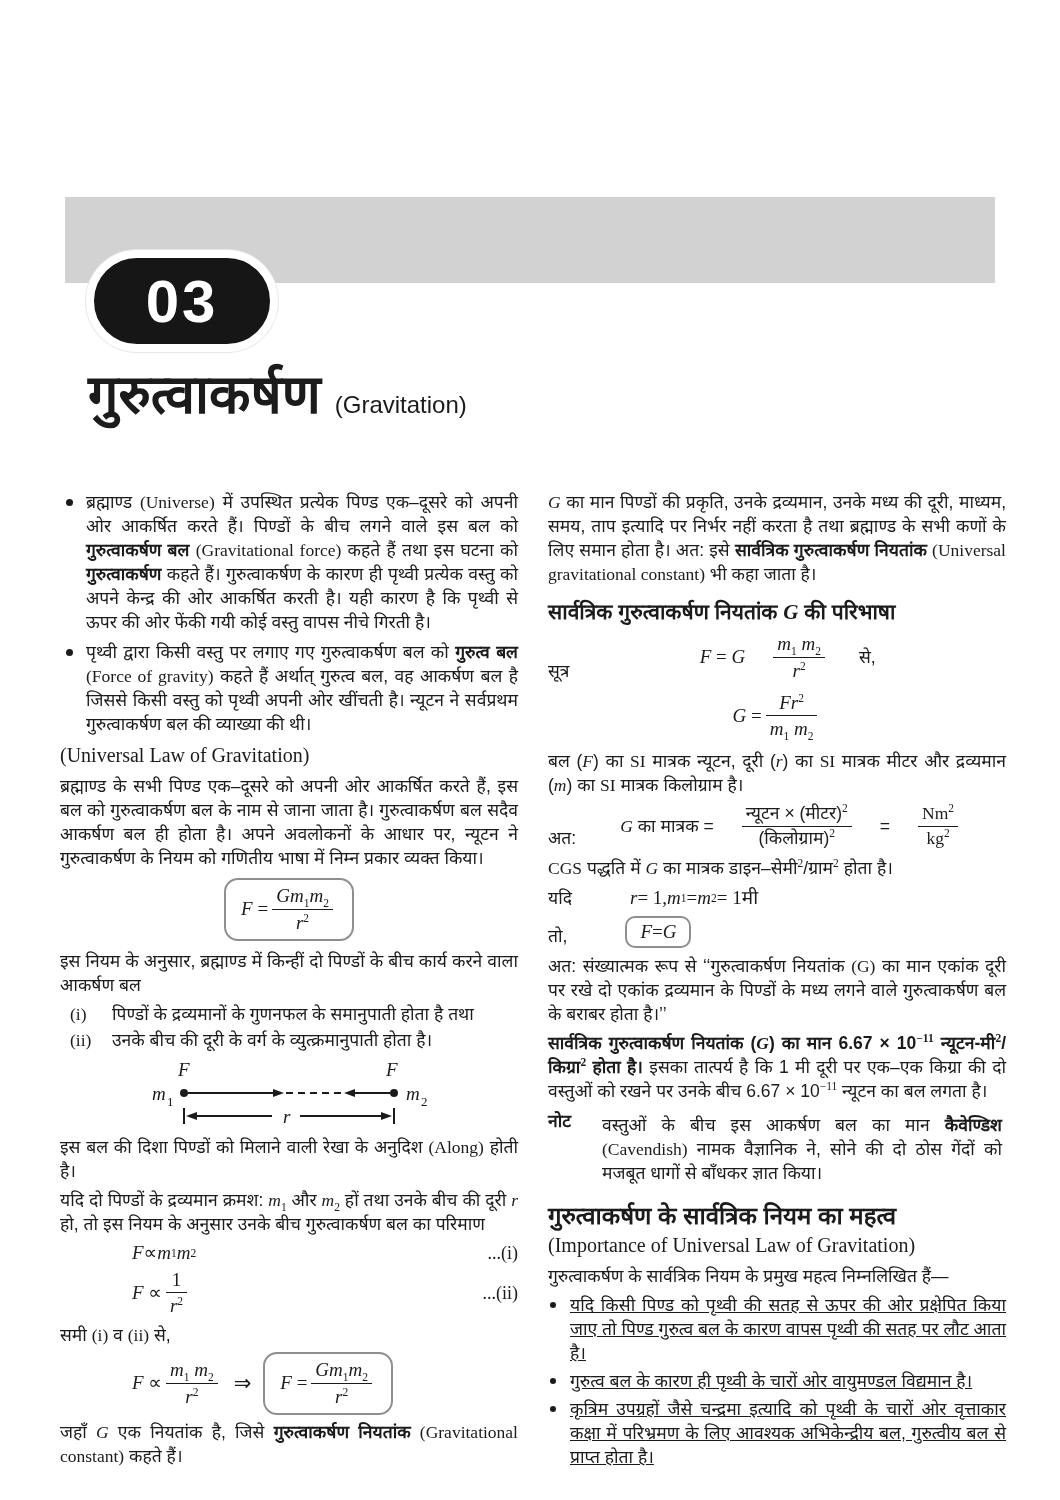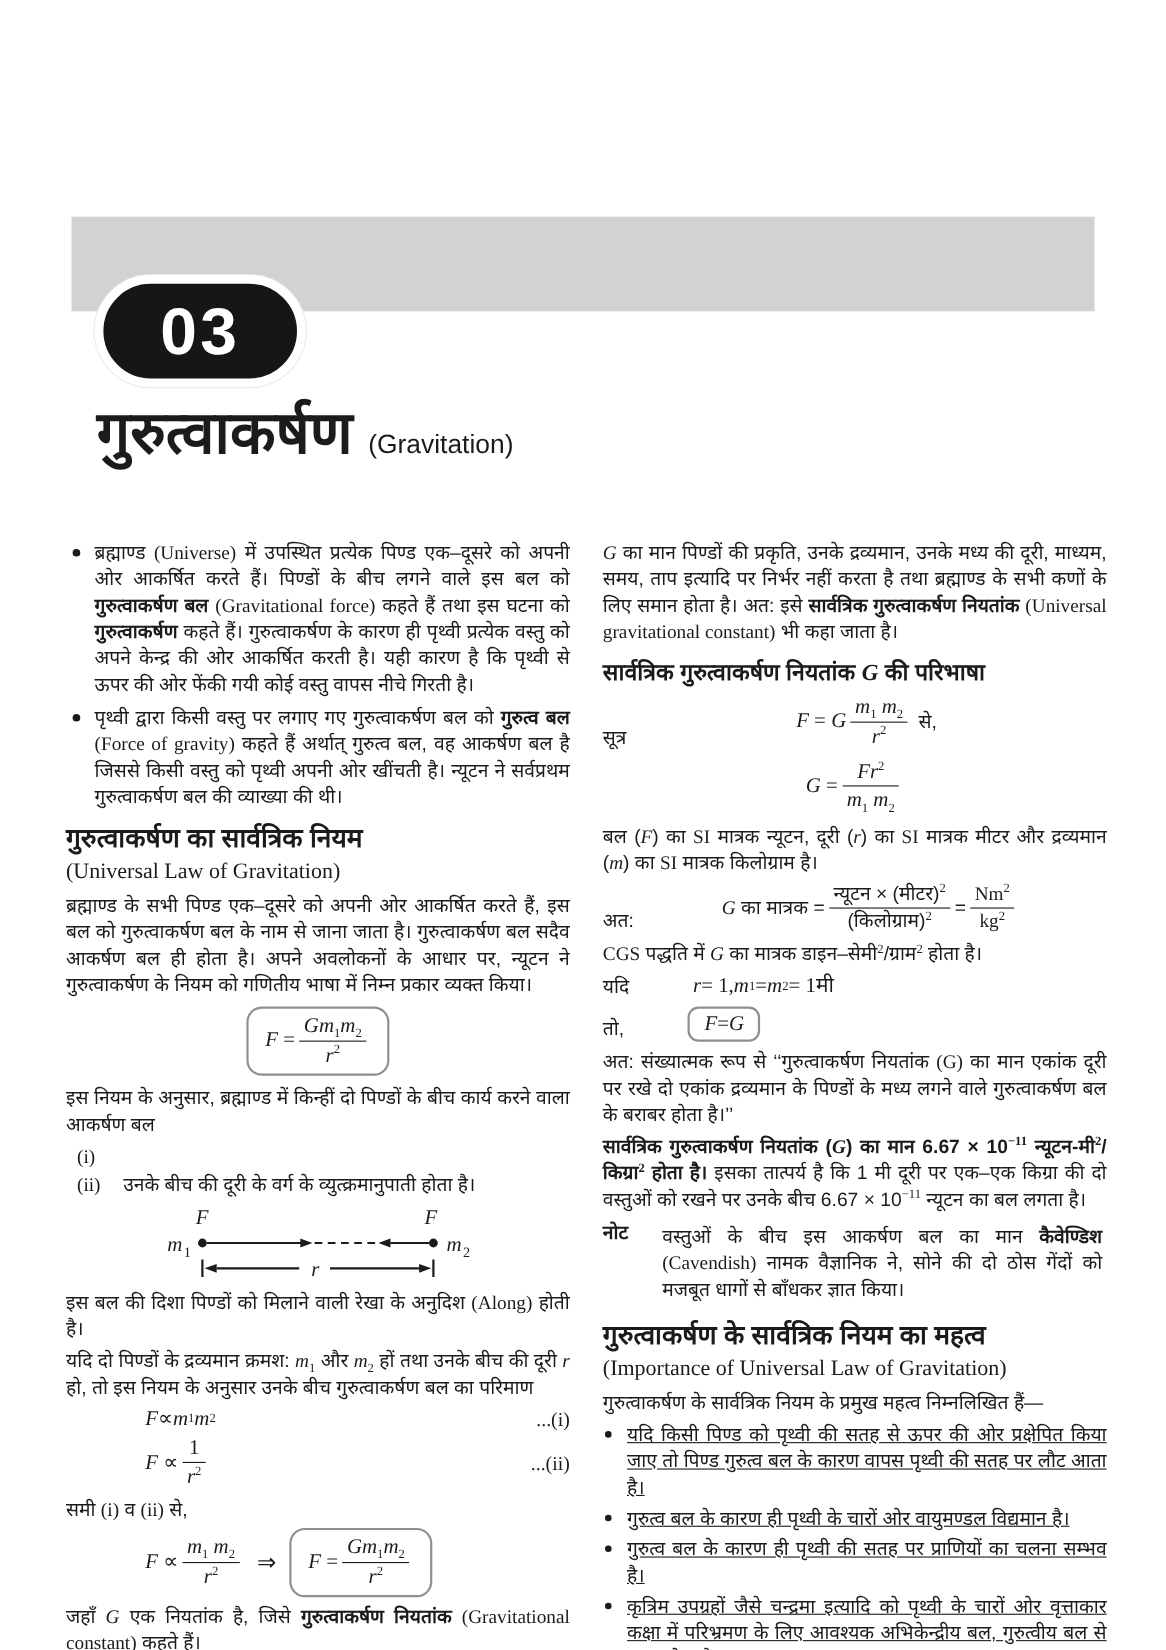--- a/index.html
+++ b/index.html
@@ -46,21 +46,21 @@
   .frac .num{display:block;padding:0 4px 1px;}
   .frac .den{display:block;border-top:1.5px solid #1b1b1b;padding:1px 4px 0;}
   .fbox{display:inline-flex;align-items:center;border:2px solid #8f8f8f;border-radius:14px;padding:4px 15px;background:#fff;}
   .formula-center{display:flex;justify-content:center;align-items:center;margin:8px 0;font-size:19px;}
   .eqrow{display:flex;align-items:center;margin:3px 0;font-size:19px;}
   .eqbody{display:inline-flex;align-items:center;margin-left:72px;}
   .eqlabel{margin-left:auto;font-family:"Liberation Serif",serif;font-size:18px;}
   .imply{margin:0 12px;font-size:21px;font-family:"DejaVu Sans",sans-serif;}
   .labelrow{display:flex;align-items:flex-end;margin:6px 0;font-size:17.5px;}
   .llabel{flex:0 0 auto;}
-  .lcontent{flex:1;display:flex;align-items:center;justify-content:center;font-size:19px;}
+  .lcontent{flex:1;display:flex;align-items:center;justify-content:center;font-size:19px;gap:24px;}
   .lcontent-left{flex:1;display:flex;align-items:center;justify-content:flex-start;margin-left:58px;font-size:19px;}
   .tail{font-size:17.5px;margin-left:6px;}
 
   
   .noterow{display:flex;margin:6px 0;}
   .note-label{flex:0 0 50px;font-weight:700;text-align:left;}
   .note-text{margin:4px;flex:1;text-align:justify;}
 
   
   .ilist-row{display:flex;margin:2px 0;}
@@ -86,39 +86,39 @@
 
   <div class="columns">
 
     <div class="col">
 
       <ul class="blist">
         <li><span><span>ब्रह्माण्ड </span><span class="r-e">(Universe)</span><span> में उपस्थित प्रत्येक पिण्ड एक–दूसरे को अपनी ओर आकर्षित करते हैं। पिण्डों के बीच लगने वाले इस बल को </span><span class="r-b">गुरुत्वाकर्षण बल</span><span> </span><span class="r-e">(Gravitational force)</span><span> कहते हैं तथा इस घटना को </span><span class="r-b">गुरुत्वाकर्षण</span><span> कहते हैं। गुरुत्वाकर्षण के कारण ही पृथ्वी प्रत्येक वस्तु को अपने केन्द्र की ओर आकर्षित करती है। यही कारण है कि पृथ्वी से ऊपर की ओर फेंकी गयी कोई वस्तु वापस नीचे गिरती है।</span></span></li>
         <li><span><span>पृथ्वी द्वारा किसी वस्तु पर लगाए गए गुरुत्वाकर्षण बल को </span><span class="r-b">गुरुत्व बल</span><span> </span><span class="r-e">(Force of gravity)</span><span> कहते हैं अर्थात् गुरुत्व बल, वह आकर्षण बल है जिससे किसी वस्तु को पृथ्वी अपनी ओर खींचती है। न्यूटन ने सर्वप्रथम गुरुत्वाकर्षण बल की व्याख्या की थी।</span></span></li>
       </ul>
 
-      <h2 class="sec-h">गुरुत्वाकर्षण का सार्वत्रिक नियम</h2>
       <div class="sec-h-en">(Universal Law of Gravitation)</div>
 
       <p class="para"><span>ब्रह्माण्ड के सभी पिण्ड एक–दूसरे को अपनी ओर आकर्षित करते हैं, इस बल को गुरुत्वाकर्षण बल के नाम से जाना जाता है। गुरुत्वाकर्षण बल सदैव आकर्षण बल ही होता है। अपने अवलोकनों के आधार पर, न्यूटन ने गुरुत्वाकर्षण के नियम को गणितीय भाषा में निम्न प्रकार व्यक्त किया।</span></p>
 
       <div class="formula-center">
         <span class="fbox">
           <span><span class="r-m">F</span><span class="r-e"> = </span></span>
           <span class="frac">
             <span class="num"><span class="r-m">Gm</span><span class="r-sub">1</span><span class="r-m">m</span><span class="r-sub">2</span></span>
             <span class="den"><span class="r-m">r</span><span class="r-sup">2</span></span>
           </span>
         </span>
       </div>
 
       <p class="para"><span>इस नियम के अनुसार, ब्रह्माण्ड में किन्हीं दो पिण्डों के बीच कार्य करने वाला आकर्षण बल</span></p>
 
       <div class="ilist-row">
         <span class="ilabel">(i)</span>
+        <span class="iltext"><span>पिण्डों के द्रव्यमानों के गुणनफल के समानुपाती होता है तथा</span></span>
       </div>
       <div class="ilist-row">
         <span class="ilabel">(ii)</span>
         <span class="iltext"><span>उनके बीच की दूरी के वर्ग के व्युत्क्रमानुपाती होता है।</span></span>
       </div>
 
       <svg class="diagram" width="310" height="70" viewBox="0 0 310 70">
         <g font-family="Liberation Serif, serif" font-size="19" font-style="italic">
           <text x="44" y="16">F</text>
           <text x="18" y="40">m</text>
@@ -277,19 +277,18 @@
       </div>
 
       <h2 class="sec-h">गुरुत्वाकर्षण के सार्वत्रिक नियम का महत्व</h2>
       <div class="sec-h-en">(Importance of Universal Law of Gravitation)</div>
 
       <p class="para">गुरुत्वाकर्षण के सार्वत्रिक नियम के प्रमुख महत्व निम्नलिखित हैं—</p>
 
       <ul class="blist blist-sm">
         <li><span>यदि किसी पिण्ड को पृथ्वी की सतह से ऊपर की ओर प्रक्षेपित किया जाए तो पिण्ड गुरुत्व बल के कारण वापस पृथ्वी की सतह पर लौट आता है।</span></li>
         <li><span>गुरुत्व बल के कारण ही पृथ्वी के चारों ओर वायुमण्डल विद्यमान है।</span></li>
-        <li><span>गुरुत्व बल के कारण ही पृथ्वी की सतह पर प्राणियों का चलना सम्भव है।</span></li>
         <li><span>कृत्रिम उपग्रहों जैसे चन्द्रमा इत्यादि को पृथ्वी के चारों ओर वृत्ताकार कक्षा में परिभ्रमण के लिए आवश्यक अभिकेन्द्रीय बल, गुरुत्वीय बल से प्राप्त होता है।</span></li>
 
       </ul>
     </div>
   </div>
 </div>
 
 </body></html>

